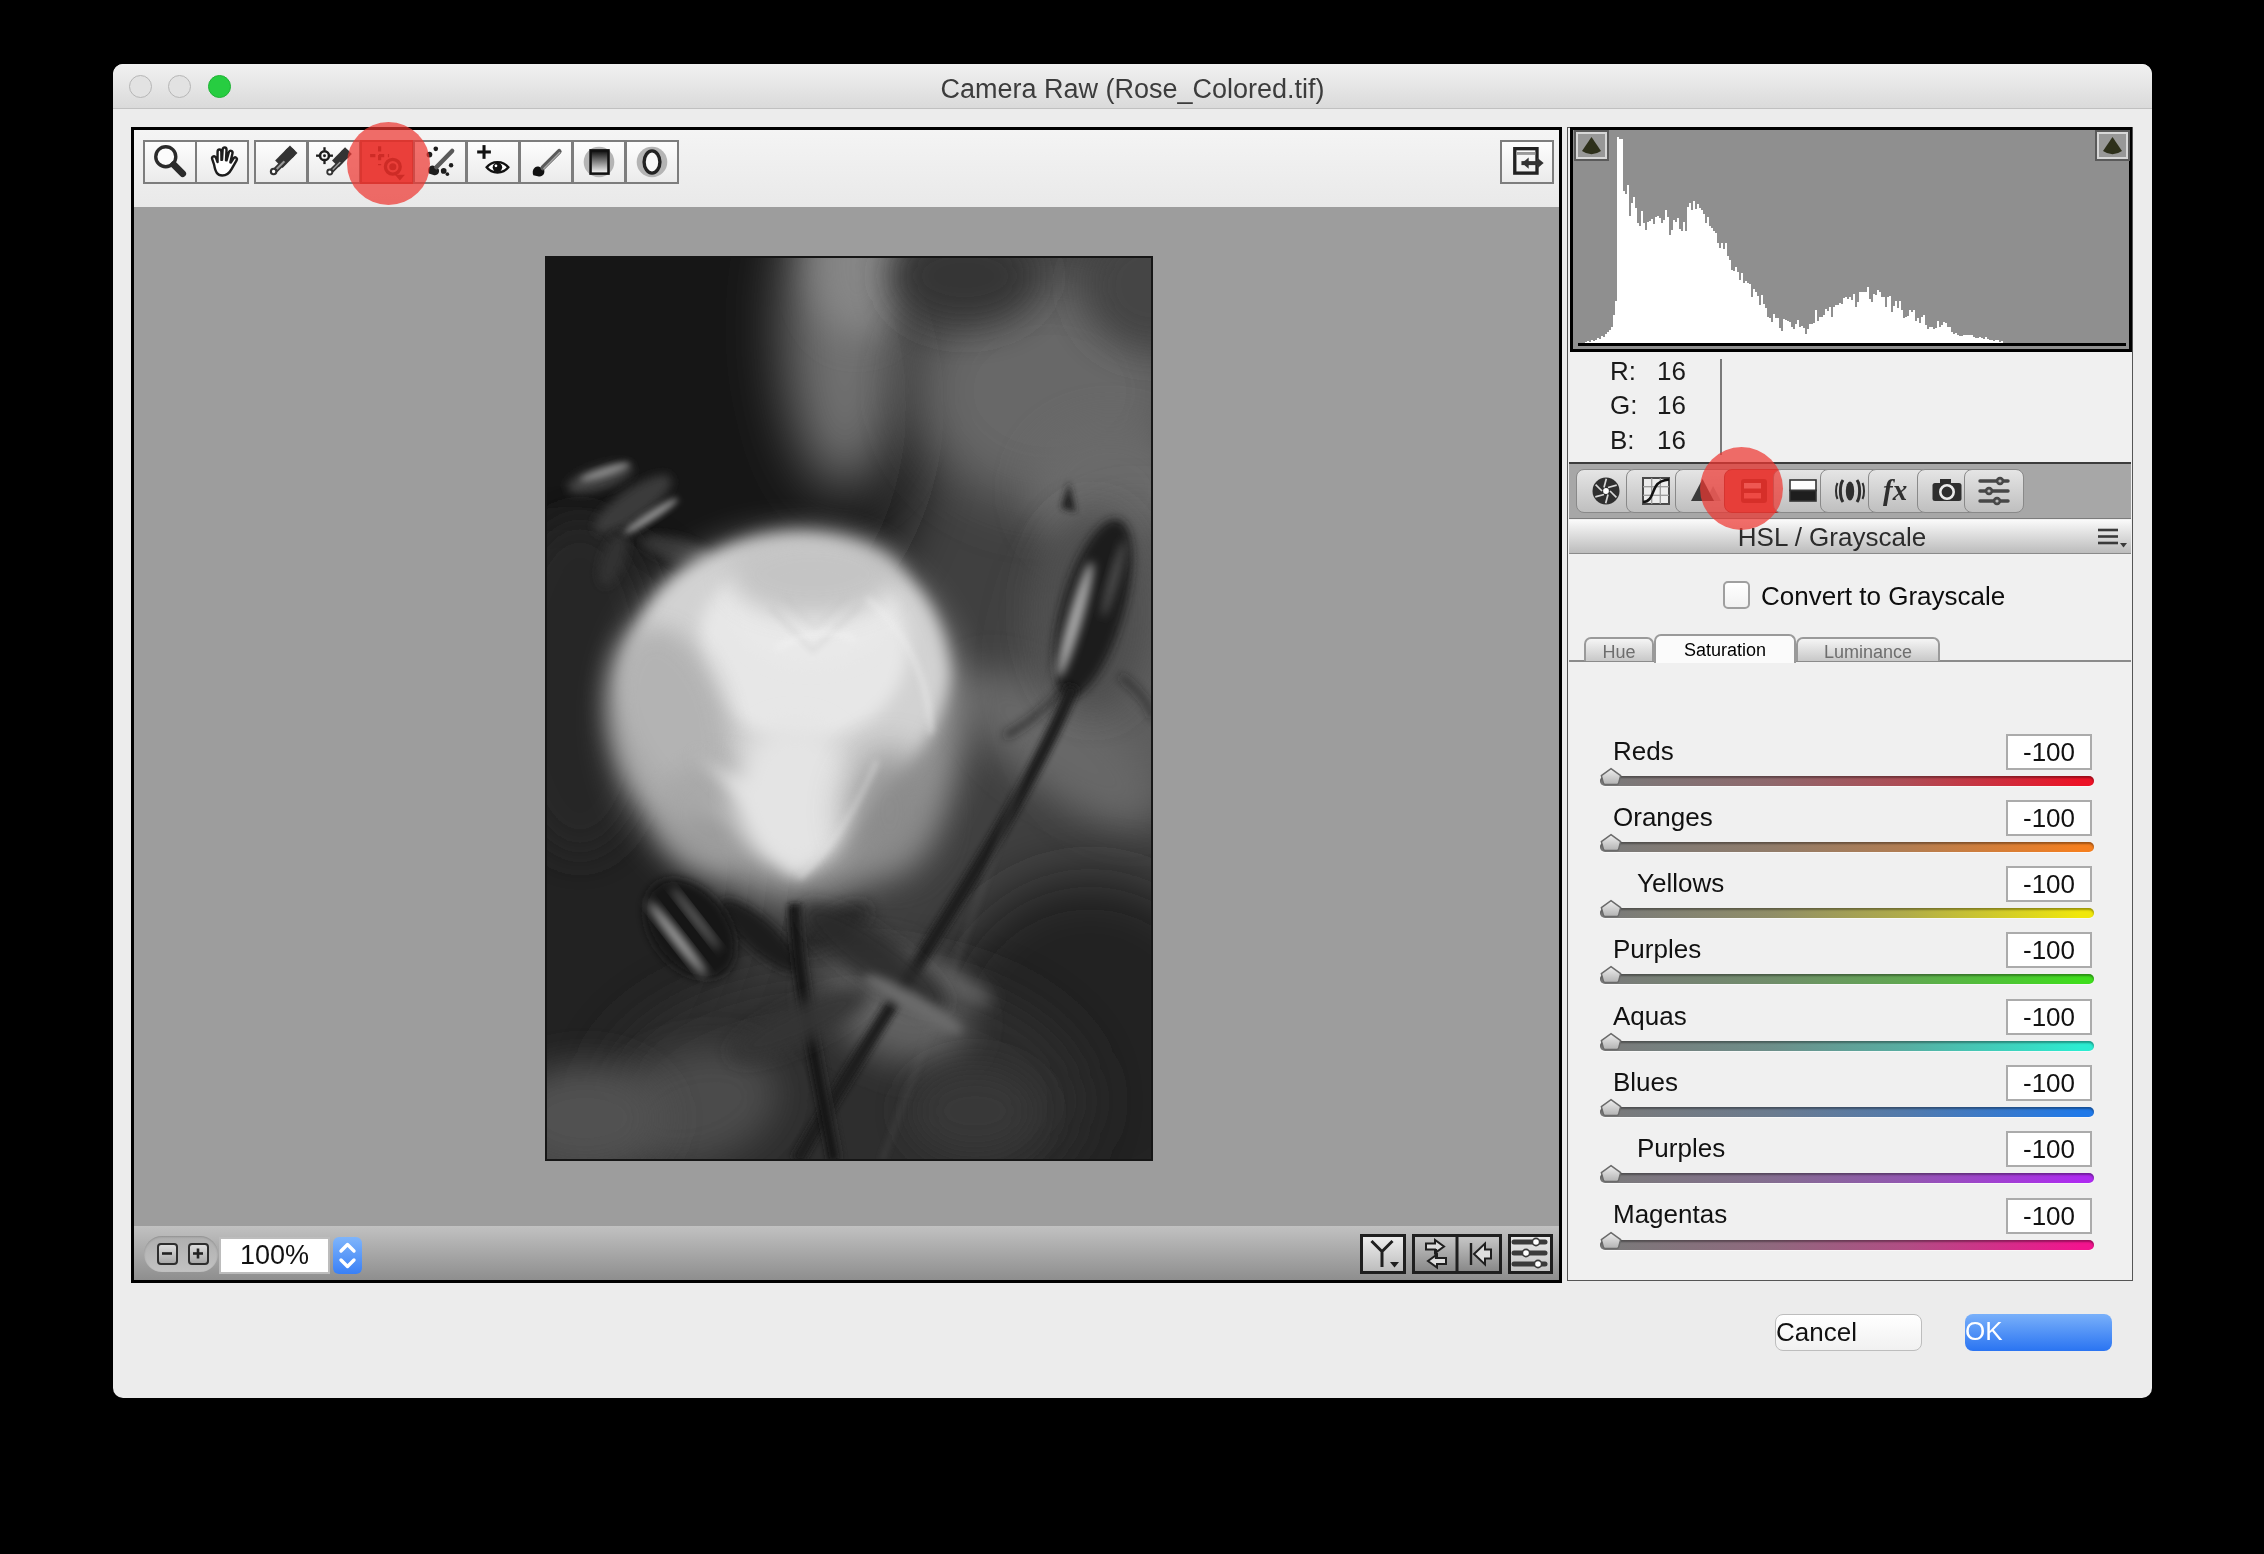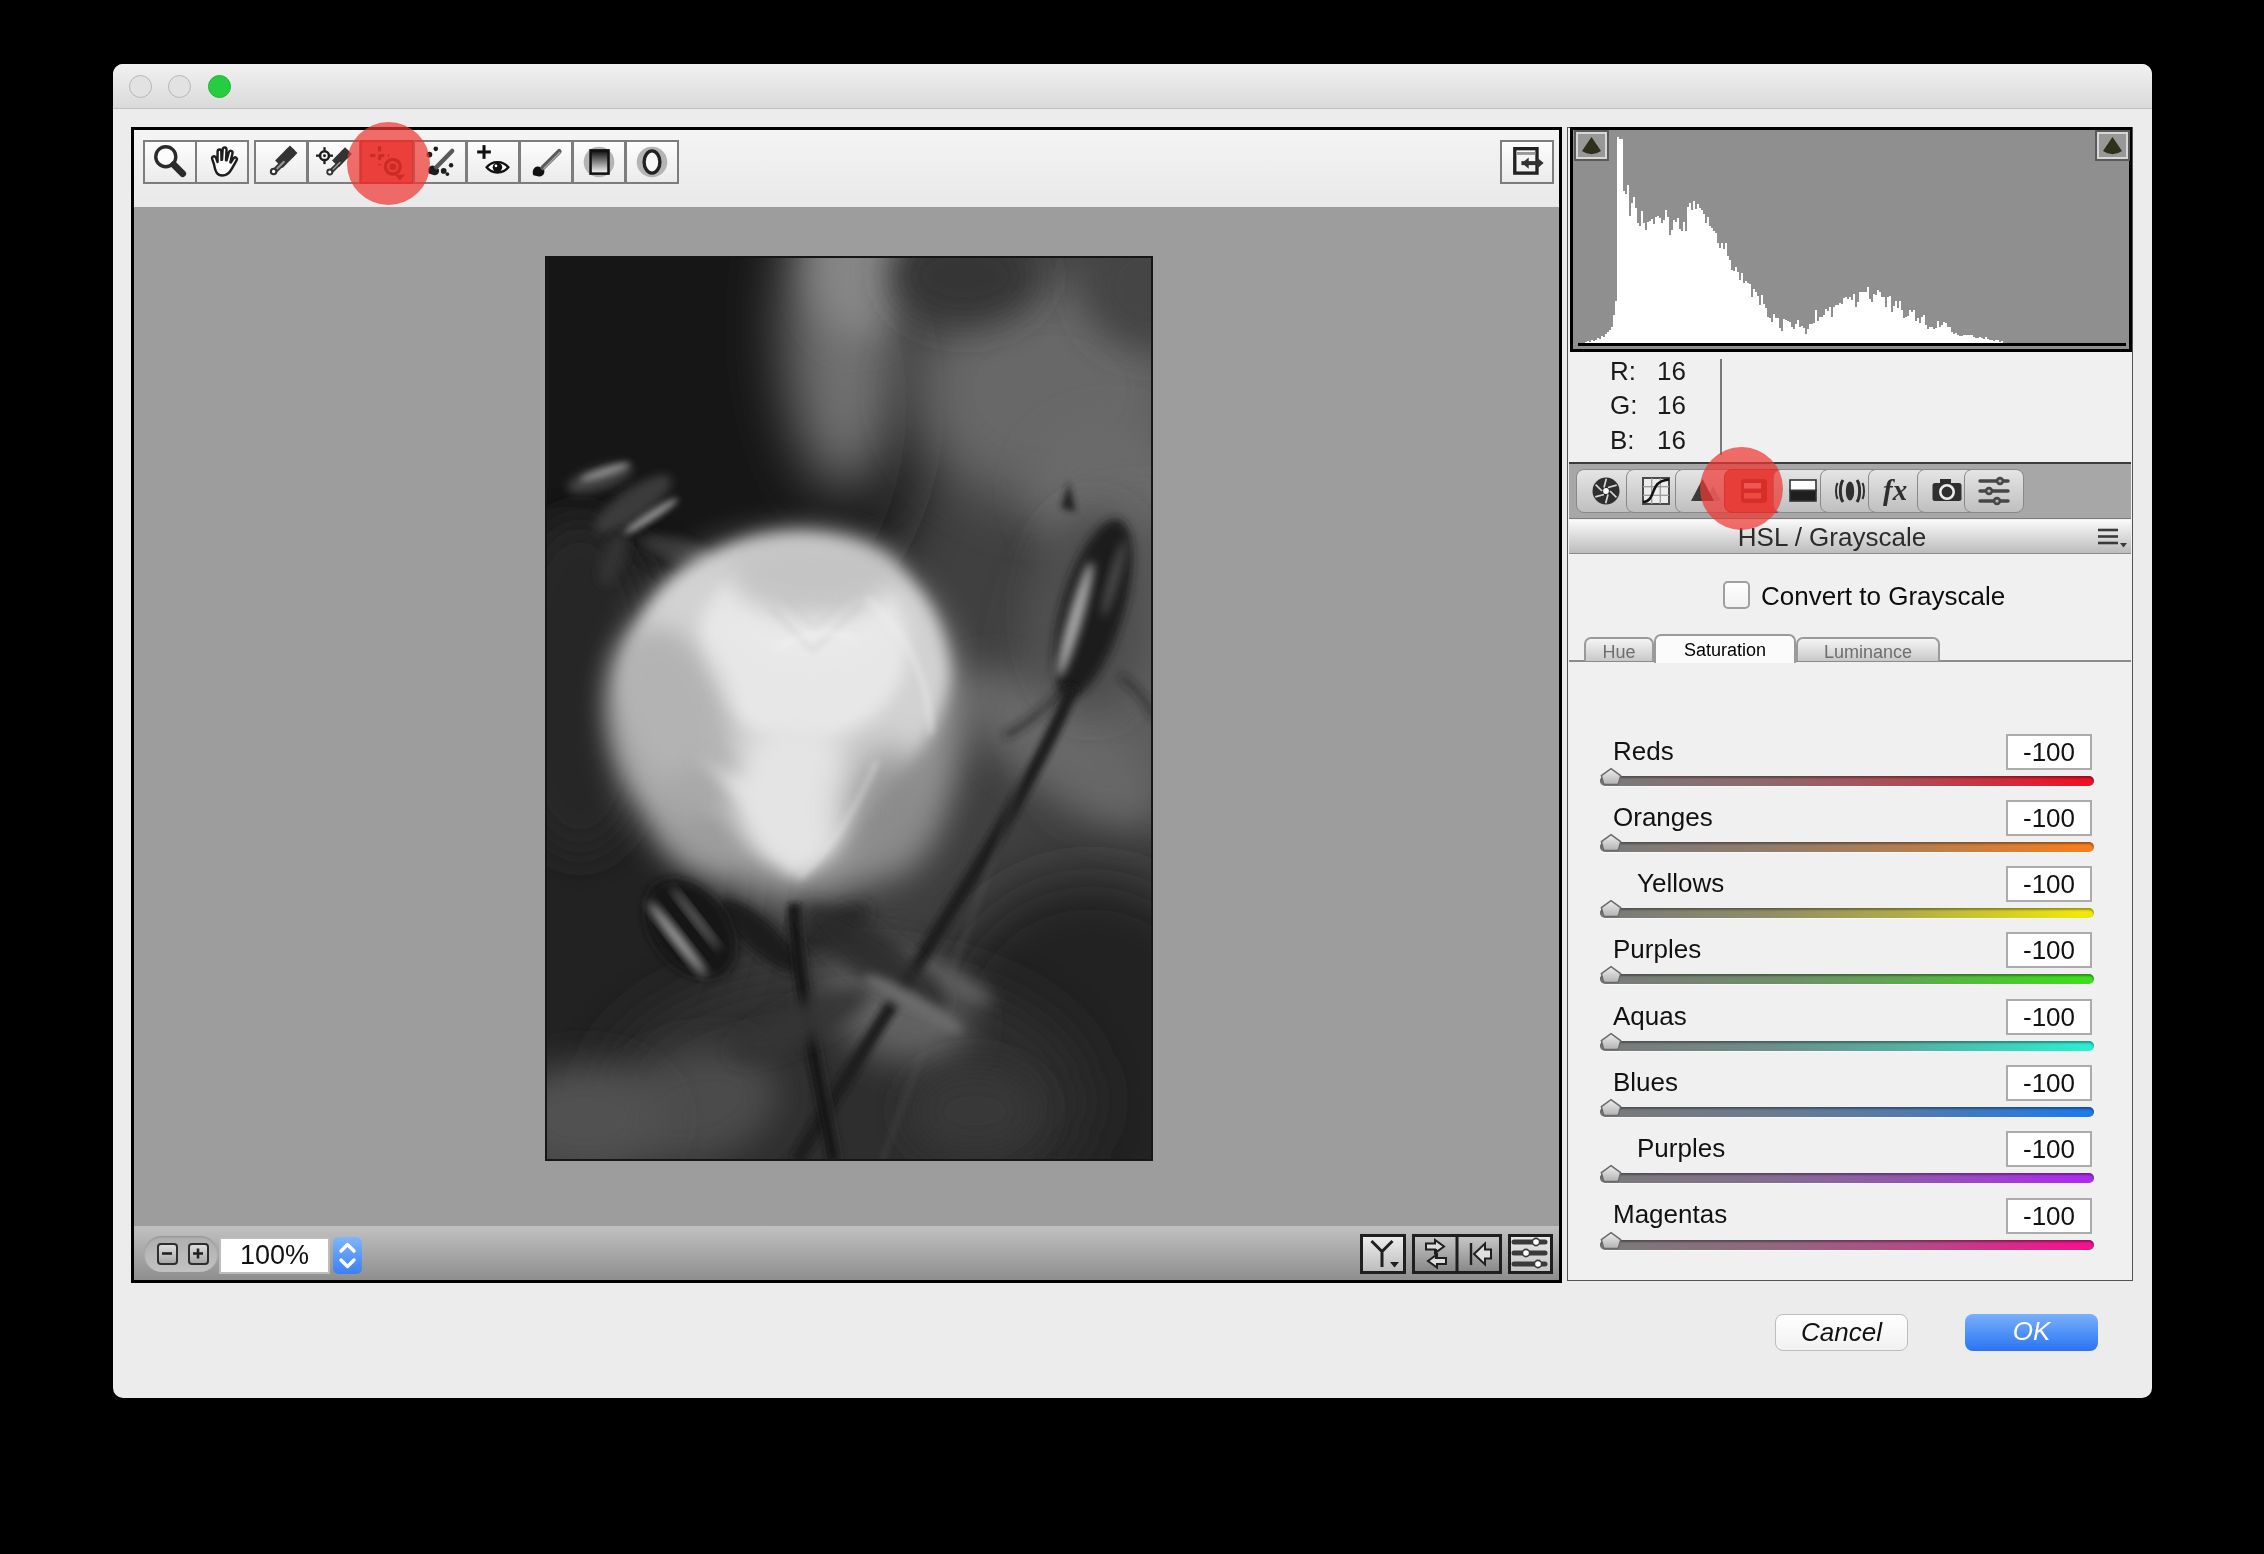--- a/index.html
+++ b/index.html
@@ -20,35 +20,36 @@
 .clipbtn { position:absolute; top:130px; width:35px; height:31px; background:#989898; border:2px solid #5a5a5a; box-shadow:inset 0 0 0 2px #d7d7d7; }
 .rgbtxt { position:absolute; font-size:26px; color:#1a1a1a; }
 #iconstrip { position:absolute; left:1569px; top:462px; width:562px; height:57px; background:#a7a7a7; border-top:2px solid #3c3c3c; border-bottom:1px solid #7c7c7c; }
 .pbtn { position:absolute; top:469px; width:60px; height:44px; border:1px solid #898989; border-radius:8px; background:linear-gradient(#e5e5e5,#bfbfbf); }
 #hslheader { position:absolute; left:1569px; top:520px; width:562px; height:34px; background:linear-gradient(#fafafa,#bcbcbc); border-bottom:1px solid #8a8a8a; font-size:26px; color:#2c2c2c; text-align:center; line-height:34px; }
 .slabel { position:absolute; left:1613px; font-size:26px; color:#111; }
 .svalbox { position:absolute; left:2006px; width:86px; height:36px; background:#fff; border:2px solid #ababab; font-size:26px; color:#111; text-align:center; line-height:32px; }
 .strack { position:absolute; left:1600px; width:494px; height:10px; border-radius:5px; box-shadow:inset 0 2px 2px rgba(0,0,0,.35), 0 1px 0 rgba(255,255,255,.55); }
 .sthumb { position:absolute; left:1600px; width:24px; height:20px; }
 .sthumb svg { display:block; }
-.btn { position:absolute; width:133px; height:37px; border-radius:8px; font-size:26px; text-align:center; line-height:35px;font-style:italic; }
+.btn { position:absolute; width:147px; height:37px; border-radius:8px; font-size:26px; line-height:35px; }
 #cancelbtn { left:1775px; top:1314px; background:linear-gradient(#ffffff,#f1f1f1); border:1px solid #bdbdbd; color:#111; }
 #okbtn { left:1965px; top:1314px; background:linear-gradient(#79b0fa,#2a74f2); color:#fff; }
 .redcircle { position:absolute; border-radius:50%; background:rgba(237,55,50,0.72); }
 .tabx { position:absolute; font-size:18px; text-align:center; border:2px solid #9a9a9a; border-bottom:none; border-radius:7px 7px 0 0; }
 .tab-in { background:linear-gradient(#f5f5f5,#c8c8c8); color:#6e6e6e; }
 </style>
 </head>
 <body>
 <div id="page">
 <div id="win"></div>
 <div id="titlebar"></div>
 <div class="tl" style="left:129px; background:#e2e2e2; border:1px solid #b6b6b6;"></div>
 <div class="tl" style="left:168px; background:#e2e2e2; border:1px solid #b6b6b6;"></div>
 <div class="tl" style="left:208px; background:#27cd41; border:1px solid #1fb335;"></div>
+<div id="title">Camera Raw (Rose_Colored.tif)</div>
 <div id="pane"></div>
 <div id="ptoolbar"></div>
 <div id="pfooter"></div>
 <div class="tbtn" style="left:143px;">
       <svg width="38" height="38" viewBox="0 0 36 36">
         <circle cx="14" cy="13" r="9.5" fill="#fcfcfc" stroke="#2b2b2b" stroke-width="3.2"></circle>
         <line x1="21.5" y1="20.5" x2="30" y2="29" stroke="#2b2b2b" stroke-width="6.5" stroke-linecap="round"></line>
       </svg>
     </div>
 <div class="tbtn" style="left:195px;">

